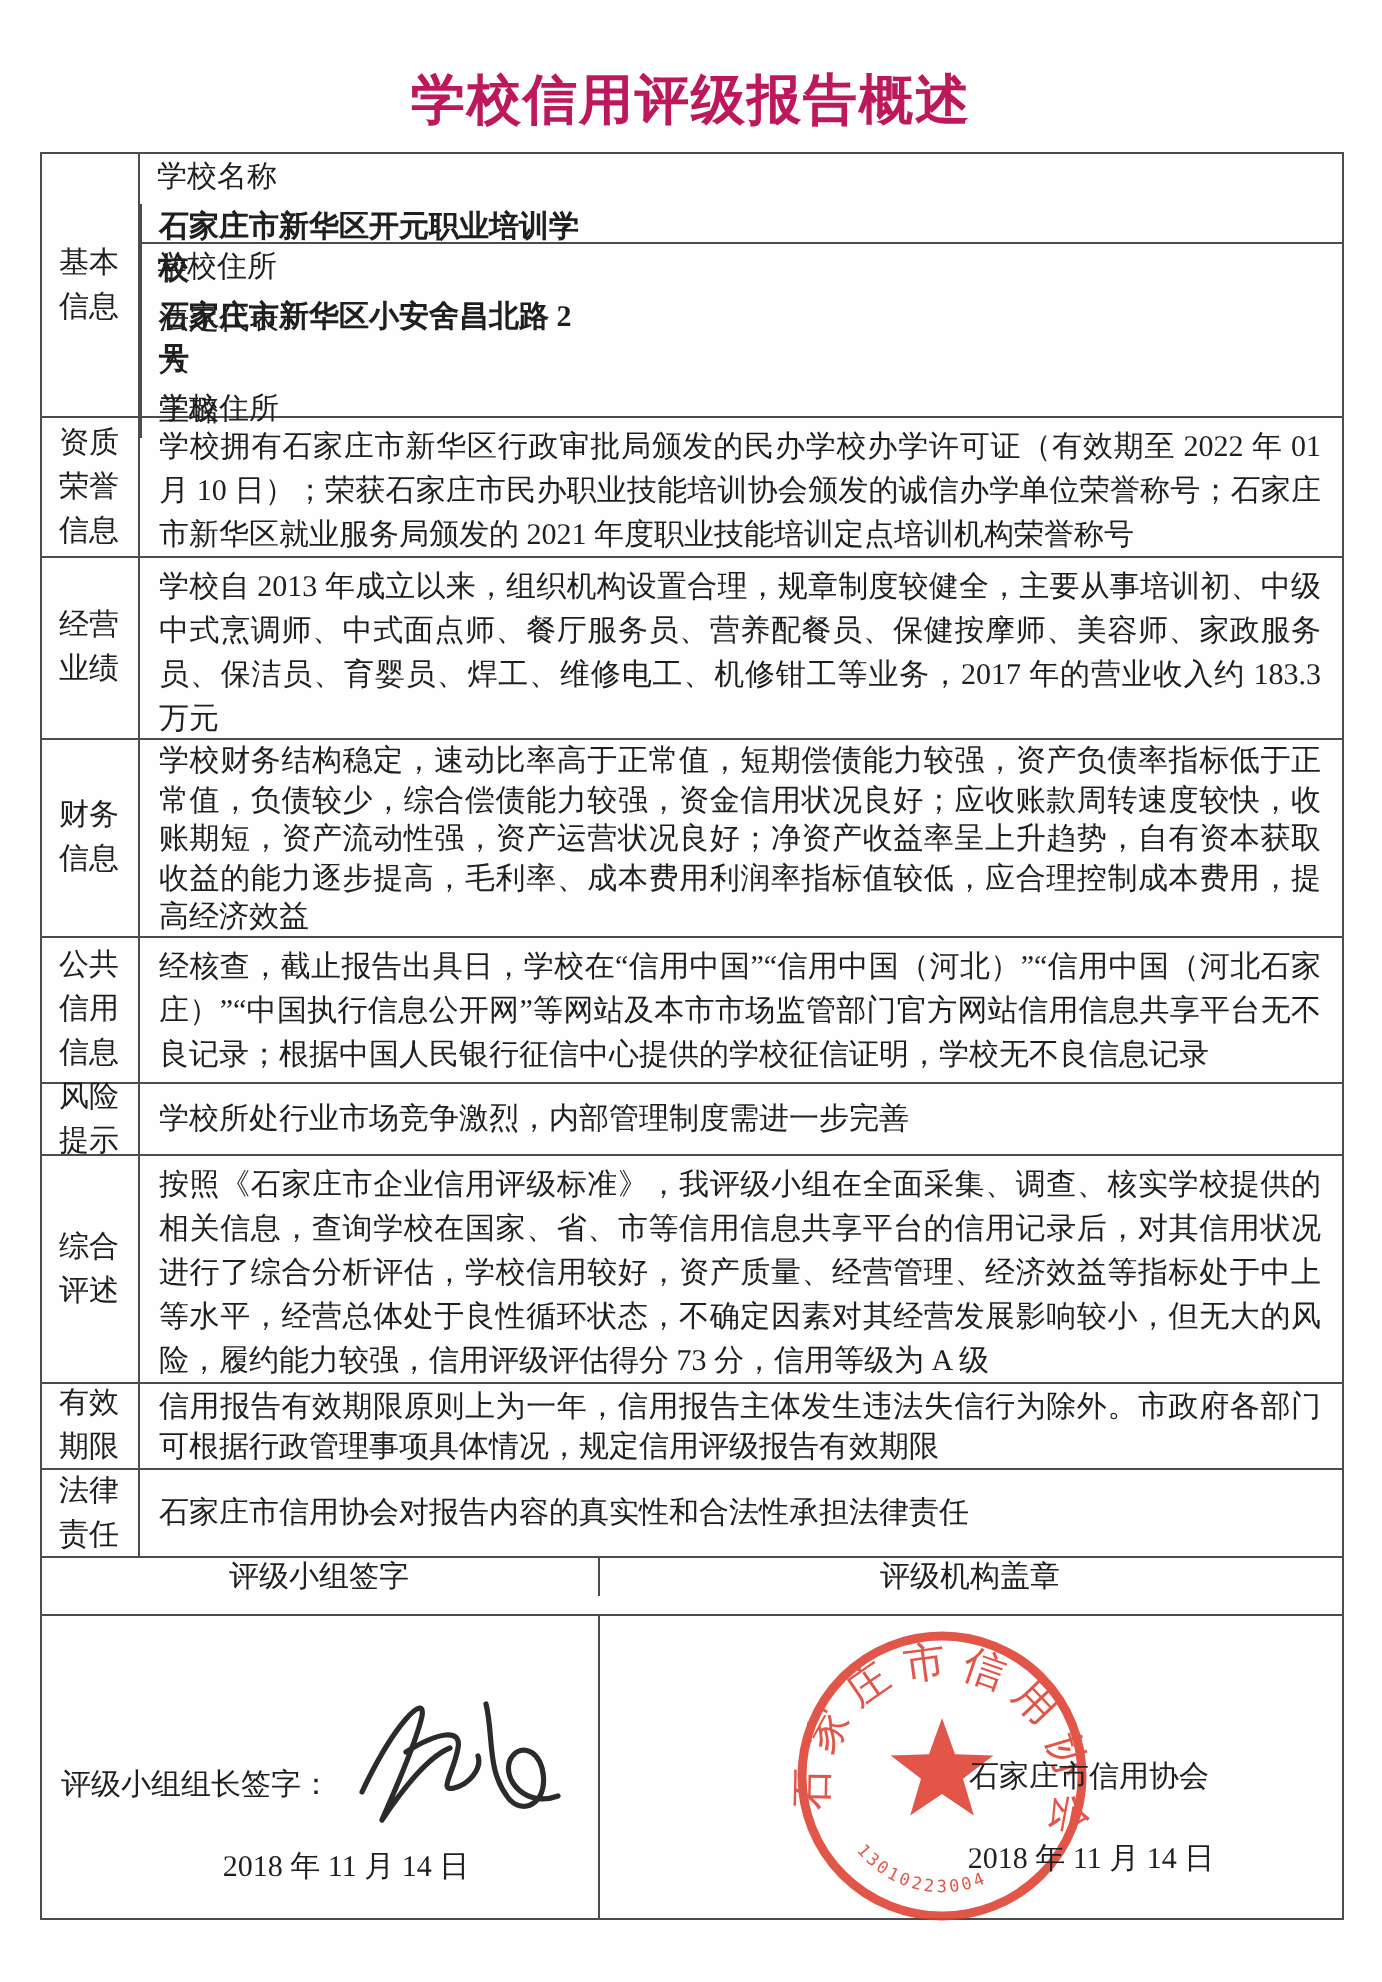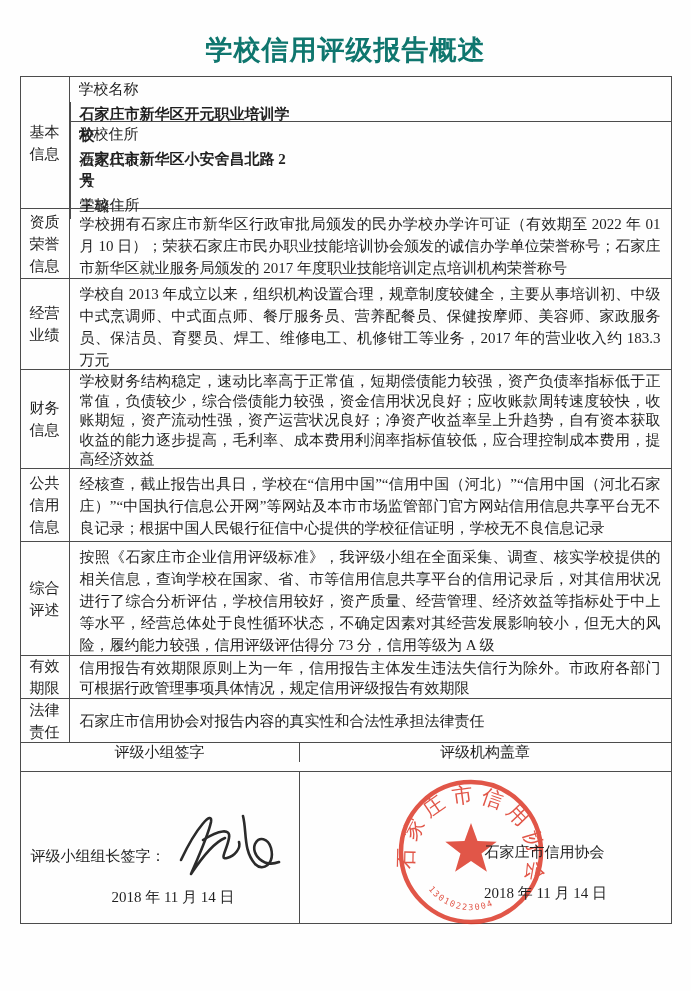--- a/index.html
+++ b/index.html
@@ -4,21 +4,21 @@
 <style>
   * { margin:0; padding:0; box-sizing:border-box; }
   body { background:#9a9a9a; font-family:"Liberation Serif","DejaVu Serif",serif; }
   .page {
     position:relative; width:691px; height:991px; margin:0 auto;
     background:#fefefe; color:#1f1f1f; overflow:hidden;
   }
   .title {
     margin-top:32px; height:36px; text-align:center;
     font-family:"DejaVu Sans","Liberation Sans",sans-serif;
-    font-size:27px; font-weight:bold; letter-spacing:1px; color:#0f766e;
+    font-size:27px; font-weight:bold; letter-spacing:1px; color:#be185d;
   }
   .rtable { width:652px; margin:8px auto 0; border:1px solid #4c4c4c; }
   .trow { display:flex; border-top:1px solid #4c4c4c; }
   .trow.first { border-top:none; }
   .cell { border-left:1px solid #4c4c4c; }
   .cell.nb { border-left:none; }
   .label-col {
     width:48px; display:flex; align-items:center; justify-content:center;
     text-align:center; white-space:pre-line; font-size:15px; line-height:22px;
   }
@@ -72,37 +72,42 @@
           <div class="b-cell b-val1">石家庄市新华区小安舍昌北路 2号</div>
           <div class="b-cell b-label2">学校住所</div>
         </div>
       </div>
     </div>
 
     <div class="trow" style="height:70px">
       <div class="cell nb label-col">资质
 荣誉
 信息</div>
-      <div class="cell content-col">学校拥有石家庄市新华区行政审批局颁发的民办学校办学许可证（有效期至 2022 年 01 月 10 日）；荣获石家庄市民办职业技能培训协会颁发的诚信办学单位荣誉称号；石家庄市新华区就业服务局颁发的 2017 年度职业技能培训定点培训机构荣誉称号</div>
+      <div class="cell content-col">学校拥有石家庄市新华区行政审批局颁发的民办学校办学许可证（有效期至 2022 年 01 月 10 日）；荣获石家庄市民办职业技能培训协会颁发的诚信办学单位荣誉称号；石家庄市新华区就业服务局颁发的 2021 年度职业技能培训定点培训机构荣誉称号</div>
     </div>
     <div class="trow" style="height:91px">
       <div class="cell nb label-col">经营
 业绩</div>
       <div class="cell content-col">学校自 2013 年成立以来，组织机构设置合理，规章制度较健全，主要从事培训初、中级中式烹调师、中式面点师、餐厅服务员、营养配餐员、保健按摩师、美容师、家政服务员、保洁员、育婴员、焊工、维修电工、机修钳工等业务，2017 年的营业收入约 183.3 万元</div>
     </div>
     <div class="trow" style="height:99px">
       <div class="cell nb label-col">财务
 信息</div>
       <div class="cell content-col lh-tight">学校财务结构稳定，速动比率高于正常值，短期偿债能力较强，资产负债率指标低于正常值，负债较少，综合偿债能力较强，资金信用状况良好；应收账款周转速度较快，收账期短，资产流动性强，资产运营状况良好；净资产收益率呈上升趋势，自有资本获取收益的能力逐步提高，毛利率、成本费用利润率指标值较低，应合理控制成本费用，提高经济效益</div>
     </div>
     <div class="trow" style="height:73px">
       <div class="cell nb label-col">公共
 信用
 信息</div>
       <div class="cell content-col">经核查，截止报告出具日，学校在“信用中国”“信用中国（河北）”“信用中国（河北石家庄）”“中国执行信息公开网”等网站及本市市场监管部门官方网站信用信息共享平台无不良记录；根据中国人民银行征信中心提供的学校征信证明，学校无不良信息记录</div>
+    </div>
+    <div class="trow" style="height:36px">
+      <div class="cell nb label-col">风险
+提示</div>
+      <div class="cell content-col v-center">学校所处行业市场竞争激烈，内部管理制度需进一步完善</div>
     </div>
     <div class="trow" style="height:114px">
       <div class="cell nb label-col">综合
 评述</div>
       <div class="cell content-col">按照《石家庄市企业信用评级标准》，我评级小组在全面采集、调查、核实学校提供的相关信息，查询学校在国家、省、市等信用信息共享平台的信用记录后，对其信用状况进行了综合分析评估，学校信用较好，资产质量、经营管理、经济效益等指标处于中上等水平，经营总体处于良性循环状态，不确定因素对其经营发展影响较小，但无大的风险，履约能力较强，信用评级评估得分 73 分，信用等级为 A 级</div>
     </div>
     <div class="trow" style="height:43px">
       <div class="cell nb label-col">有效
 期限</div>
       <div class="cell content-col lh-mid">信用报告有效期限原则上为一年，信用报告主体发生违法失信行为除外。市政府各部门可根据行政管理事项具体情况，规定信用评级报告有效期限</div>

